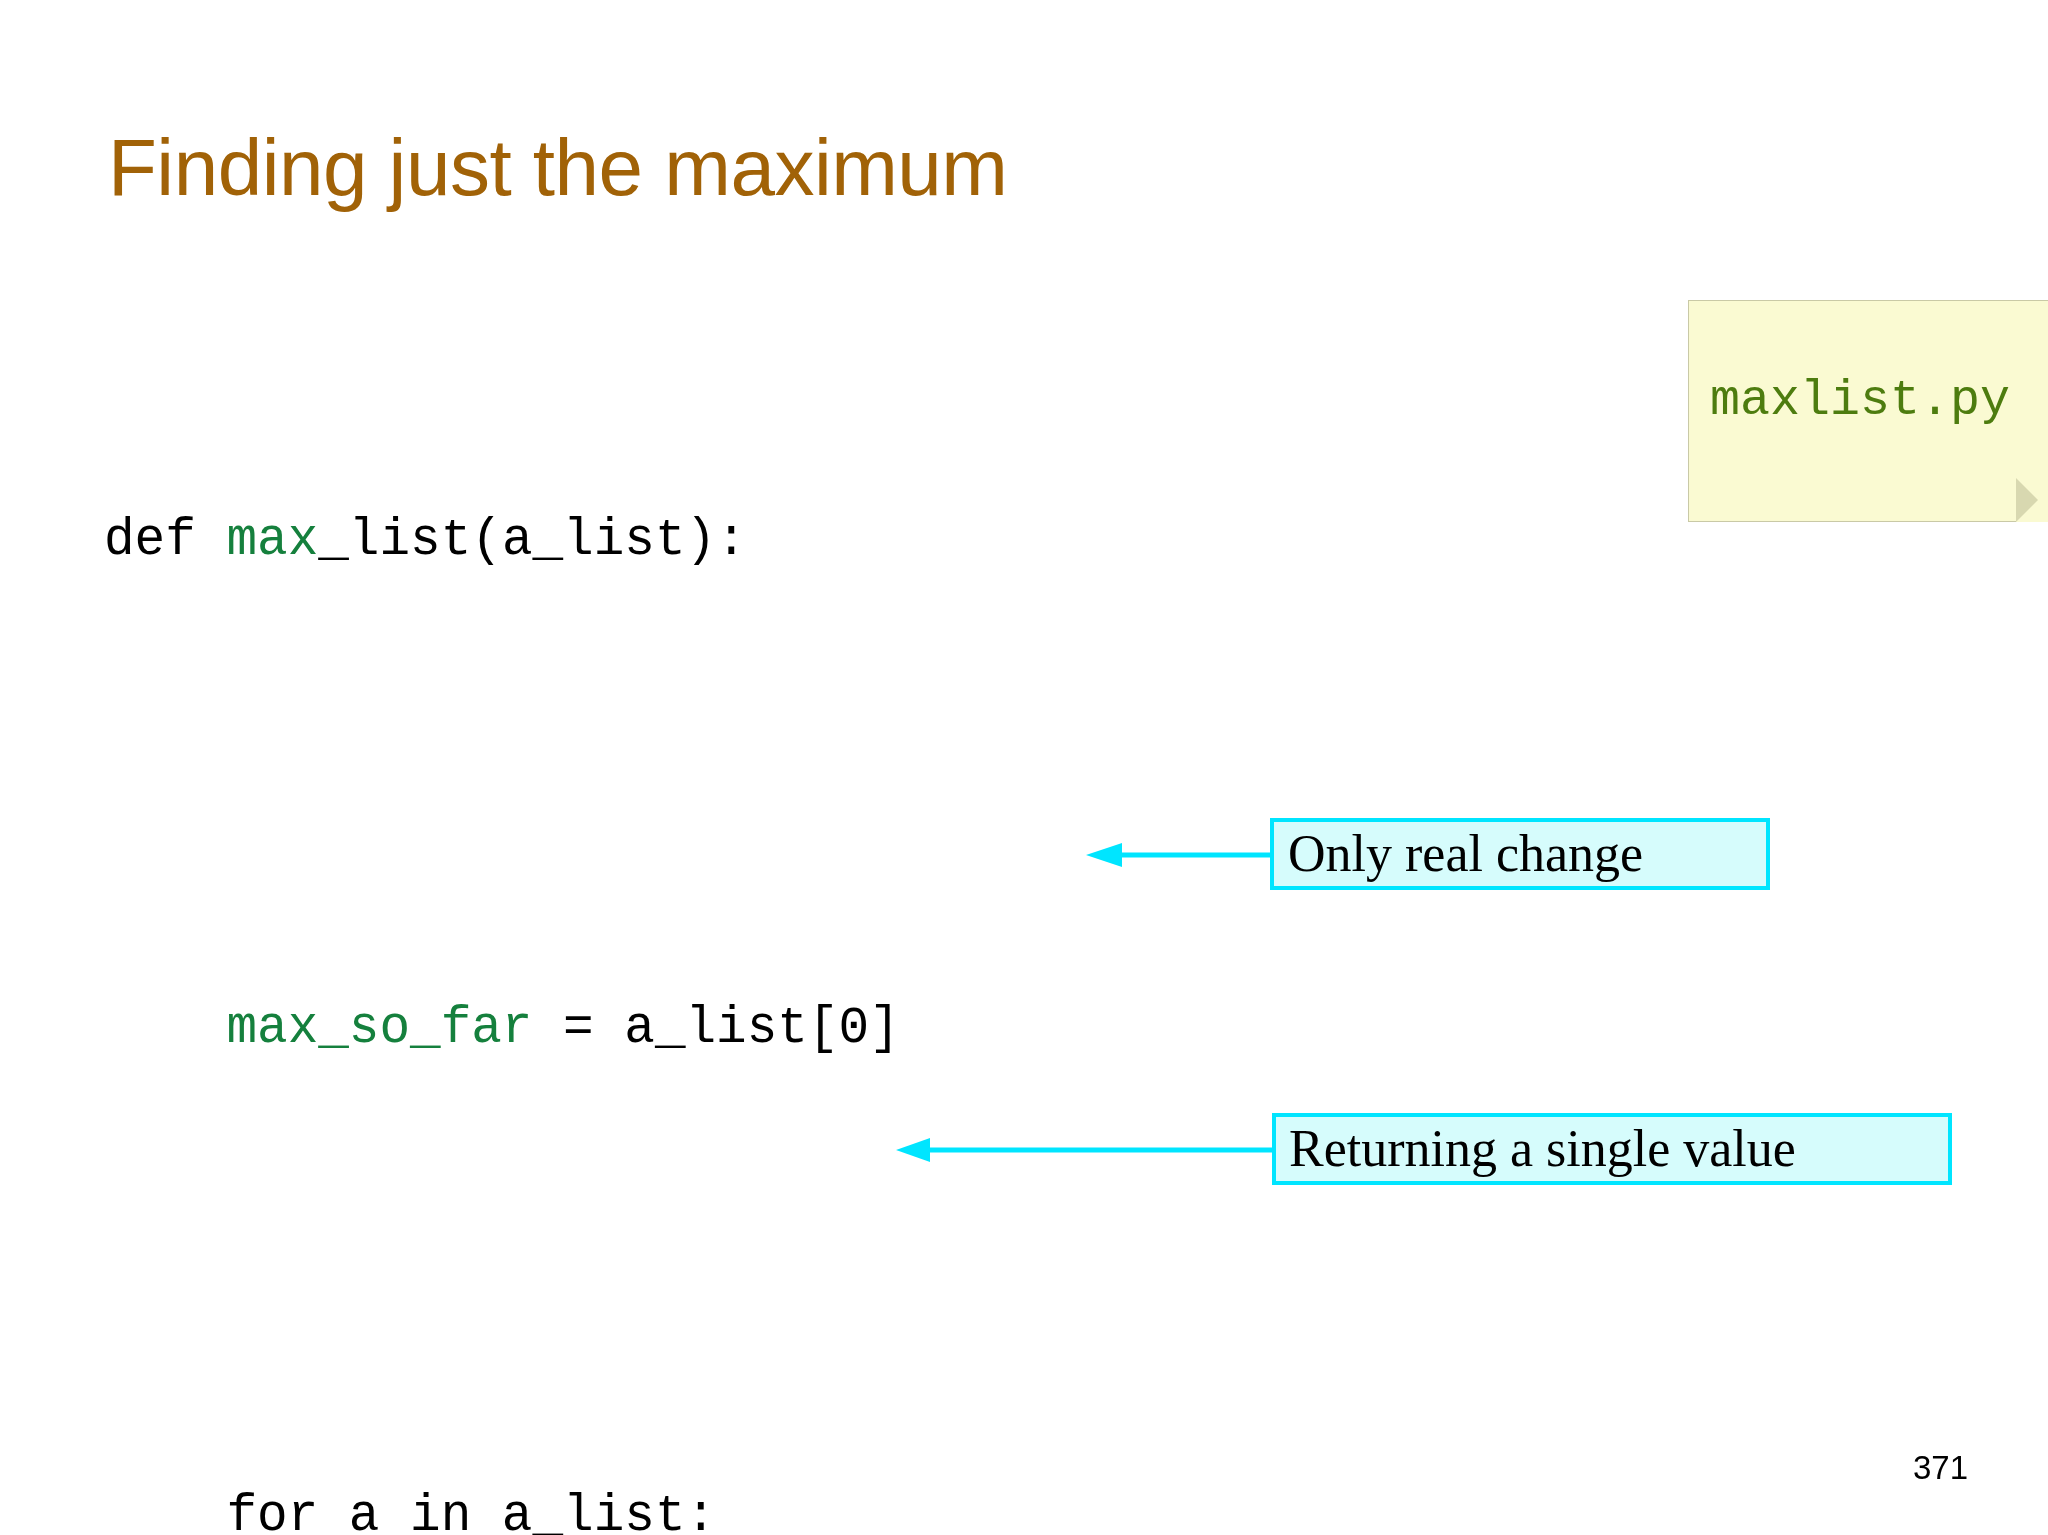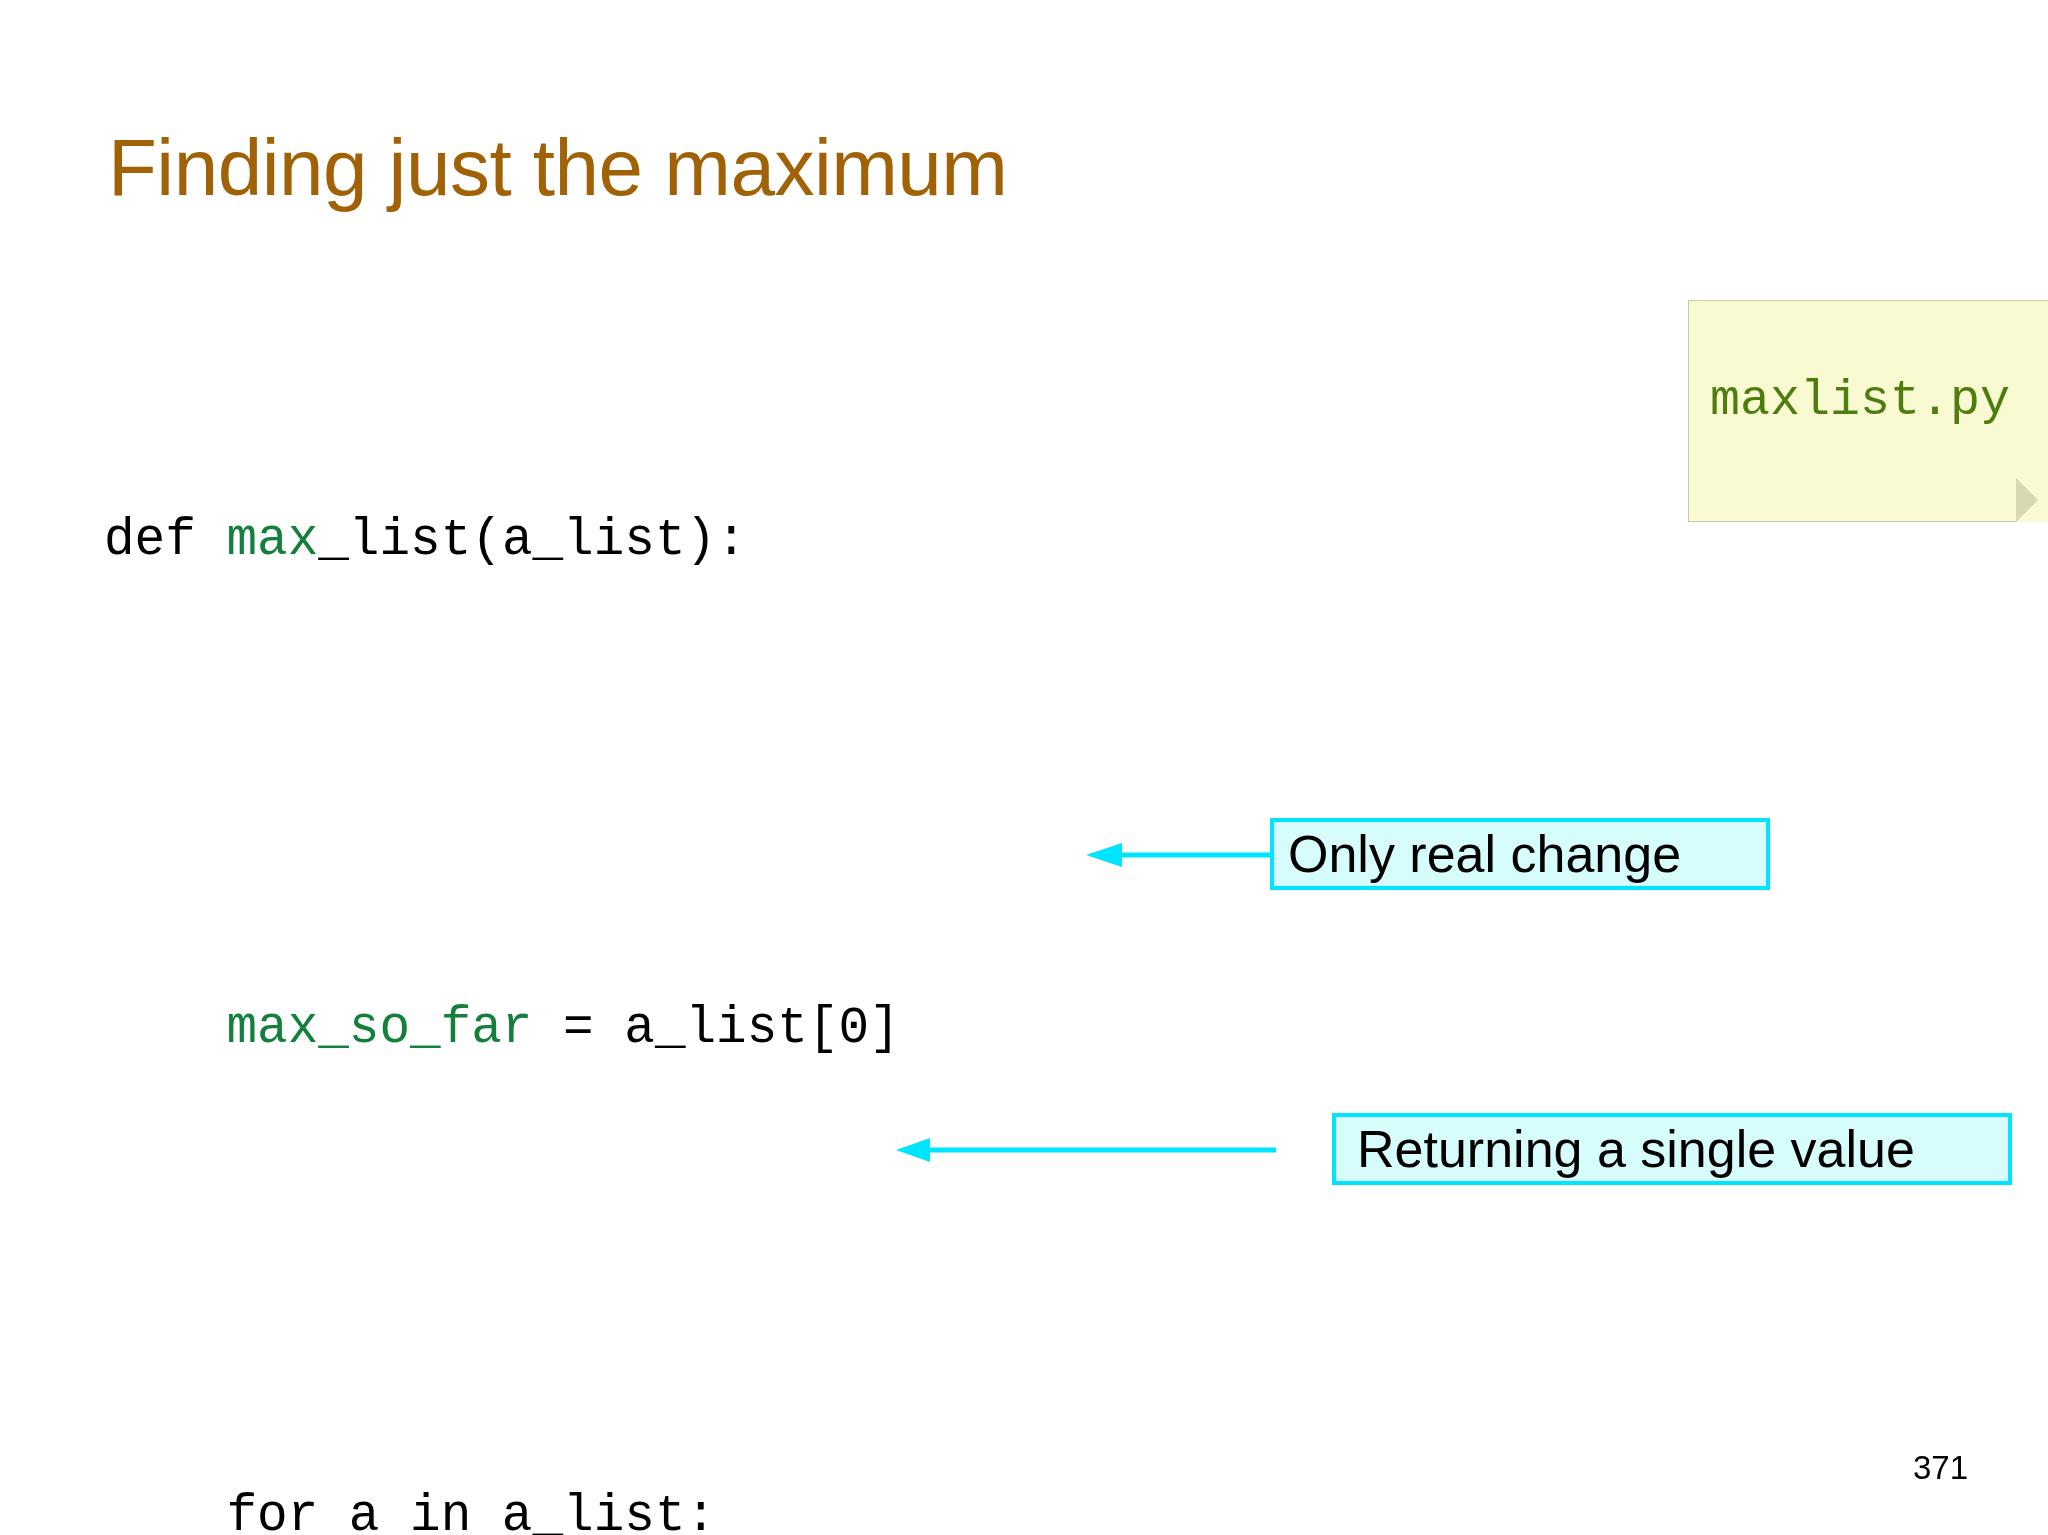--- a/index.html
+++ b/index.html
@@ -50,41 +50,41 @@
   }
   .code-line.blank { height: 91px; }
   .kw-red { color: #15803d; }
 
   
   .callout {
     position: absolute;
     background: #D6FCFC;
     border: 4px solid #00E5FF;
     color: #000000;
-    font-family: Liberation Sans, sans-serif;
+    font-family: Liberation Serif, serif;
     font-size: 52px;
     line-height: 1.0;
     white-space: nowrap;
     display: flex;
     align-items: center;
     box-sizing: border-box;
   }
   #callout-only-real-change {
     left: 1270px;
     top: 818px;
     width: 500px;
     height: 72px;
     padding-left: 14px;
   }
   #callout-returning-single-value {
-    left: 1332px;
+    left: 1272px;
     top: 1113px;
     width: 680px;
     height: 72px;
-    padding-left: 21px;
+    padding-left: 13px;
   }
 
   
   .arrow {
     position: absolute;
     height: 24px;
   }
   #arrow-only-real-change { left: 1086px; top: 843px; width: 190px; }
   #arrow-returning-single-value { left: 896px; top: 1138px; width: 382px; }
 

